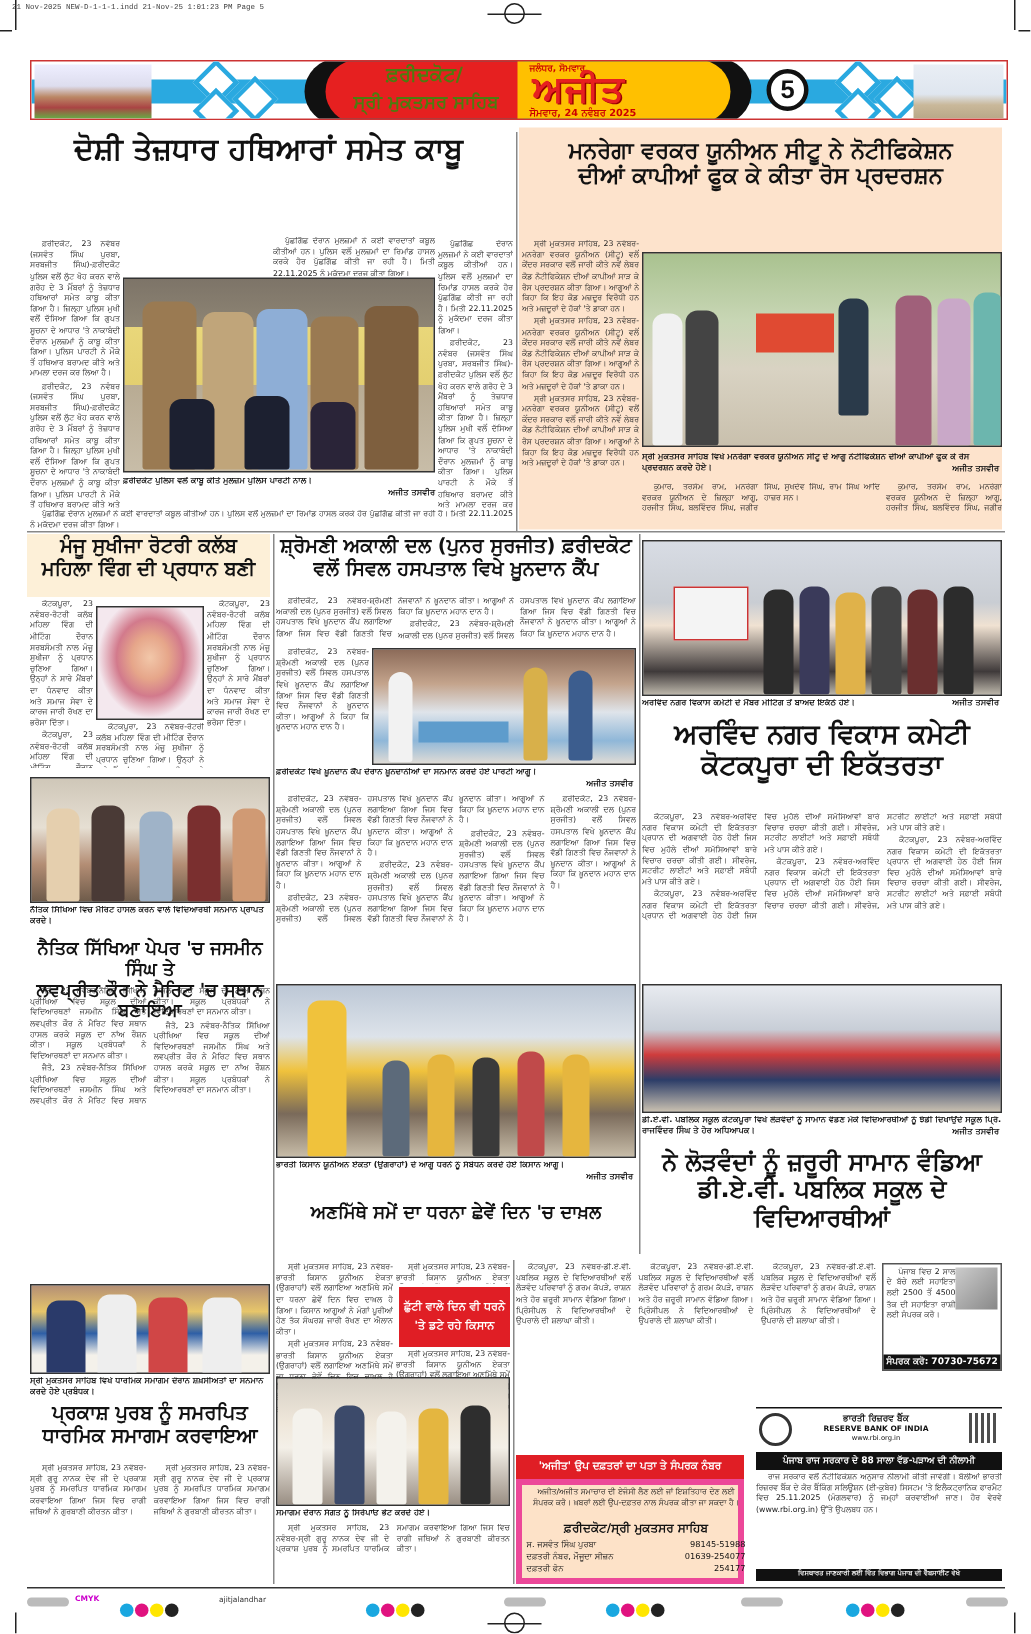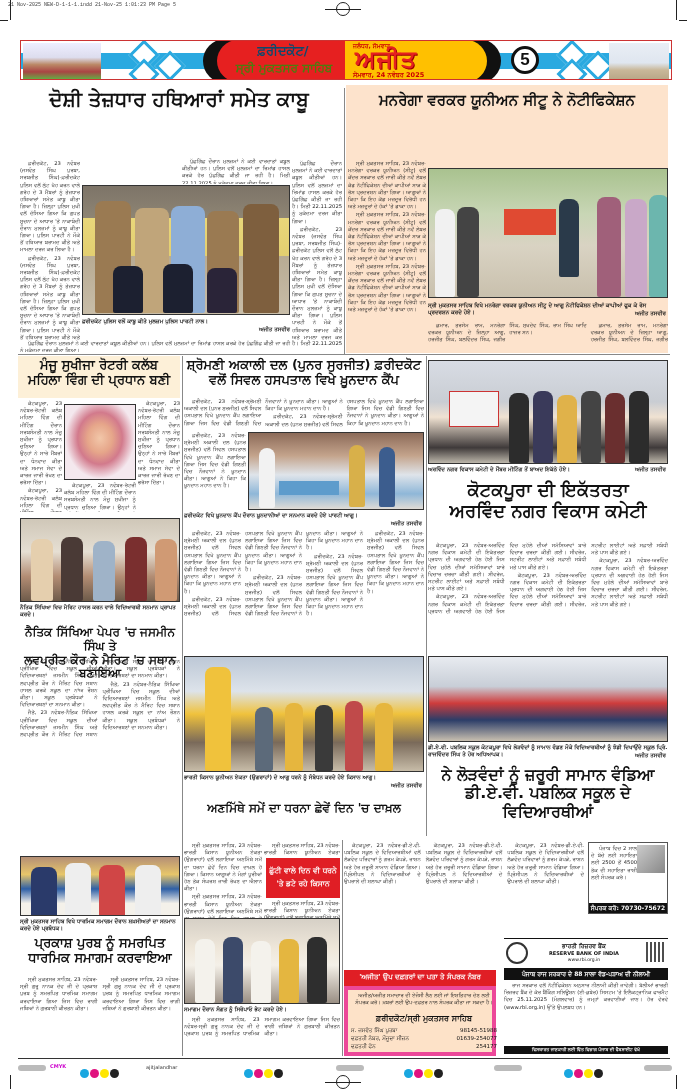--- a/index.html
+++ b/index.html
@@ -16,21 +16,21 @@
   
   .mast { top: 40px; left: 20px; width: 652px; height: 40px; border: 1px solid #c33; background: #fff; overflow: hidden; }
   .mast-stripe { left: 0; right: 0; top: 12px; height: 16px; background: #2aa9e0; }
   .mast-photo-l { left: 2px; top: 2px; width: 78px; height: 36px; background: linear-gradient(180deg,#eef 0%,#dde 40%,#b86 60%,#a44 80%,#6a4 100%); }
   .mast-photo-r { right: 2px; top: 2px; width: 60px; height: 36px; background: linear-gradient(180deg,#e9eef5 0%,#dfe6ef 55%,#c9b89a 75%,#b9a888 100%); }
   .diamond { width: 22px; height: 22px; border: 3px solid #2aa9e0; transform: rotate(45deg); background: #fff; }
   .mast-center { left: 182px; top: -2px; width: 298px; height: 44px; }
   .mast-black { left: 0; top: 0; width: 298px; height: 44px; background: #111; border-radius: 40px; }
   .mast-red { left: 14px; top: 1px; width: 132px; height: 42px; background: #e62020; border-radius: 34px 0 0 34px; }
   .mast-yellow { left: 142px; top: 1px; width: 142px; height: 42px; background: #ffc000; border-radius: 0 30px 30px 0; }
-  .mast-city1 { left: 20px; top: 4px; width: 120px; text-align: center; color: #0c4a6e; font-weight: bold; font-size: 13px; }
+  .mast-city1 { left: 20px; top: 4px; width: 120px; text-align: center; color: #4d7c0f; font-weight: bold; font-size: 13px; }
   .mast-city2 { left: 18px; top: 22px; width: 126px; text-align: center; color: #4d7c0f; font-weight: bold; font-size: 12px; }
   .mast-small { left: 150px; top: 3px; font-size: 6px; color: #c00; font-weight: bold; }
   .mast-brand { left: 152px; top: 6px; font-size: 24px; font-weight: bold; color: #e62020; letter-spacing: 1px; text-shadow: 1px 1px 0 #900; }
   .mast-date { left: 150px; top: 32px; font-size: 6.5px; color: #c00; font-weight: bold; }
   .page-no { left: 490px; top: 5px; width: 28px; height: 28px; border-radius: 50%; background: #fff; border: 3px solid #111; text-align: center; font: bold 17px/22px "Liberation Sans", sans-serif; color: #111; }
 
   
   .hl { font-weight: bold; color: #111; line-height: 1.15; text-align: center; }
   .hl-big { font-size: 20px; }
   .hl-med { font-size: 15px; }
@@ -127,20 +127,21 @@
     <p>ਪੁੱਛਗਿੱਛ ਦੌਰਾਨ ਮੁਲਜ਼ਮਾਂ ਨੇ ਕਈ ਵਾਰਦਾਤਾਂ ਕਬੂਲ ਕੀਤੀਆਂ ਹਨ। ਪੁਲਿਸ ਵਲੋਂ ਮੁਲਜ਼ਮਾਂ ਦਾ ਰਿਮਾਂਡ ਹਾਸਲ ਕਰਕੇ ਹੋਰ ਪੁੱਛਗਿੱਛ ਕੀਤੀ ਜਾ ਰਹੀ ਹੈ। ਮਿਤੀ 22.11.2025 ਨੂੰ ਮੁਕੱਦਮਾ ਦਰਜ ਕੀਤਾ ਗਿਆ।</p>
     <p>ਫ਼ਰੀਦਕੋਟ, 23 ਨਵੰਬਰ (ਜਸਵੰਤ ਸਿੰਘ ਪੁਰਬਾ, ਸਰਬਜੀਤ ਸਿੰਘ)-ਫ਼ਰੀਦਕੋਟ ਪੁਲਿਸ ਵਲੋਂ ਲੁੱਟ ਖੋਹ ਕਰਨ ਵਾਲੇ ਗਰੋਹ ਦੇ 3 ਮੈਂਬਰਾਂ ਨੂੰ ਤੇਜ਼ਧਾਰ ਹਥਿਆਰਾਂ ਸਮੇਤ ਕਾਬੂ ਕੀਤਾ ਗਿਆ ਹੈ। ਜ਼ਿਲ੍ਹਾ ਪੁਲਿਸ ਮੁਖੀ ਵਲੋਂ ਦੱਸਿਆ ਗਿਆ ਕਿ ਗੁਪਤ ਸੂਚਨਾ ਦੇ ਆਧਾਰ 'ਤੇ ਨਾਕਾਬੰਦੀ ਦੌਰਾਨ ਮੁਲਜ਼ਮਾਂ ਨੂੰ ਕਾਬੂ ਕੀਤਾ ਗਿਆ। ਪੁਲਿਸ ਪਾਰਟੀ ਨੇ ਮੌਕੇ ਤੋਂ ਹਥਿਆਰ ਬਰਾਮਦ ਕੀਤੇ ਅਤੇ ਮਾਮਲਾ ਦਰਜ ਕਰ ਲਿਆ ਹੈ।</p>
   </div>
 <div class="abs txt" style="left:20px;top:340px;width:322px;height:12px;">
     <p>ਪੁੱਛਗਿੱਛ ਦੌਰਾਨ ਮੁਲਜ਼ਮਾਂ ਨੇ ਕਈ ਵਾਰਦਾਤਾਂ ਕਬੂਲ ਕੀਤੀਆਂ ਹਨ। ਪੁਲਿਸ ਵਲੋਂ ਮੁਲਜ਼ਮਾਂ ਦਾ ਰਿਮਾਂਡ ਹਾਸਲ ਕਰਕੇ ਹੋਰ ਪੁੱਛਗਿੱਛ ਕੀਤੀ ਜਾ ਰਹੀ ਹੈ। ਮਿਤੀ 22.11.2025 ਨੂੰ ਮੁਕੱਦਮਾ ਦਰਜ ਕੀਤਾ ਗਿਆ।</p>
   </div>
 
 <div class="abs peach" style="left:346px;top:85px;width:322px;height:268px;"></div>
 <div class="abs hl hl-med" style="left:350px;top:92px;width:314px;">
   <div>ਮਨਰੇਗਾ ਵਰਕਰ ਯੂਨੀਅਨ ਸੀਟੂ ਨੇ ਨੋਟੀਫਿਕੇਸ਼ਨ</div>
+  <div>ਦੀਆਂ ਕਾਪੀਆਂ ਫੂਕ ਕੇ ਕੀਤਾ ਰੋਸ ਪ੍ਰਦਰਸ਼ਨ</div>
 </div>
 <div class="abs txt" style="left:348px;top:160px;width:78px;height:190px;">
     <p>ਸ੍ਰੀ ਮੁਕਤਸਰ ਸਾਹਿਬ, 23 ਨਵੰਬਰ-ਮਨਰੇਗਾ ਵਰਕਰ ਯੂਨੀਅਨ (ਸੀਟੂ) ਵਲੋਂ ਕੇਂਦਰ ਸਰਕਾਰ ਵਲੋਂ ਜਾਰੀ ਕੀਤੇ ਨਵੇਂ ਲੇਬਰ ਕੋਡ ਨੋਟੀਫਿਕੇਸ਼ਨ ਦੀਆਂ ਕਾਪੀਆਂ ਸਾੜ ਕੇ ਰੋਸ ਪ੍ਰਦਰਸ਼ਨ ਕੀਤਾ ਗਿਆ। ਆਗੂਆਂ ਨੇ ਕਿਹਾ ਕਿ ਇਹ ਕੋਡ ਮਜ਼ਦੂਰ ਵਿਰੋਧੀ ਹਨ ਅਤੇ ਮਜ਼ਦੂਰਾਂ ਦੇ ਹੱਕਾਂ 'ਤੇ ਡਾਕਾ ਹਨ।</p>
     <p>ਸ੍ਰੀ ਮੁਕਤਸਰ ਸਾਹਿਬ, 23 ਨਵੰਬਰ-ਮਨਰੇਗਾ ਵਰਕਰ ਯੂਨੀਅਨ (ਸੀਟੂ) ਵਲੋਂ ਕੇਂਦਰ ਸਰਕਾਰ ਵਲੋਂ ਜਾਰੀ ਕੀਤੇ ਨਵੇਂ ਲੇਬਰ ਕੋਡ ਨੋਟੀਫਿਕੇਸ਼ਨ ਦੀਆਂ ਕਾਪੀਆਂ ਸਾੜ ਕੇ ਰੋਸ ਪ੍ਰਦਰਸ਼ਨ ਕੀਤਾ ਗਿਆ। ਆਗੂਆਂ ਨੇ ਕਿਹਾ ਕਿ ਇਹ ਕੋਡ ਮਜ਼ਦੂਰ ਵਿਰੋਧੀ ਹਨ ਅਤੇ ਮਜ਼ਦੂਰਾਂ ਦੇ ਹੱਕਾਂ 'ਤੇ ਡਾਕਾ ਹਨ।</p>
     <p>ਸ੍ਰੀ ਮੁਕਤਸਰ ਸਾਹਿਬ, 23 ਨਵੰਬਰ-ਮਨਰੇਗਾ ਵਰਕਰ ਯੂਨੀਅਨ (ਸੀਟੂ) ਵਲੋਂ ਕੇਂਦਰ ਸਰਕਾਰ ਵਲੋਂ ਜਾਰੀ ਕੀਤੇ ਨਵੇਂ ਲੇਬਰ ਕੋਡ ਨੋਟੀਫਿਕੇਸ਼ਨ ਦੀਆਂ ਕਾਪੀਆਂ ਸਾੜ ਕੇ ਰੋਸ ਪ੍ਰਦਰਸ਼ਨ ਕੀਤਾ ਗਿਆ। ਆਗੂਆਂ ਨੇ ਕਿਹਾ ਕਿ ਇਹ ਕੋਡ ਮਜ਼ਦੂਰ ਵਿਰੋਧੀ ਹਨ ਅਤੇ ਮਜ਼ਦੂਰਾਂ ਦੇ ਹੱਕਾਂ 'ਤੇ ਡਾਕਾ ਹਨ।</p>
   </div>
 <div class="abs photo ph-protest" style="left:428px;top:168px;width:240px;height:130px;">
   <div class="abs" style="left:75px;top:40px;width:52px;height:26px;background:#e04a32;"></div>
   <div class="fig" style="left:6px;top:40px;width:20px;height:88px;background:#f1f1f1;"></div>
   <div class="fig" style="left:28px;top:38px;width:22px;height:90px;background:#444;"></div>
@@ -215,22 +216,22 @@
   <div class="fig" style="left:80px;top:32px;width:20px;height:70px;background:#2c2c2c;"></div>
   <div class="fig" style="left:104px;top:30px;width:20px;height:72px;background:#3a3a5a;"></div>
   <div class="fig" style="left:128px;top:34px;width:20px;height:68px;background:#e0b24a;"></div>
   <div class="fig" style="left:152px;top:30px;width:20px;height:72px;background:#444;"></div>
   <div class="fig" style="left:176px;top:32px;width:20px;height:70px;background:#6a2f2f;"></div>
   <div class="fig" style="left:200px;top:30px;width:20px;height:72px;background:#2c2c2c;"></div>
 </div>
 <div class="abs cap" style="left:428px;top:466px;width:180px;">ਅਰਵਿੰਦ ਨਗਰ ਵਿਕਾਸ ਕਮੇਟੀ ਦੇ ਮੈਂਬਰ ਮੀਟਿੰਗ ਤੋਂ ਬਾਅਦ ਇਕੱਠੇ ਹੋਏ।</div>
 <div class="abs credit" style="left:610px;top:466px;width:56px;">ਅਜੀਤ ਤਸਵੀਰ</div>
 <div class="abs hl hl-big" style="left:428px;top:480px;width:240px;font-size:18px;">
+  <div>ਅਰਵਿੰਦ ਨਗਰ ਵਿਕਾਸ ਕਮੇਟੀ</div>
   <div>ਕੋਟਕਪੂਰਾ ਦੀ ਇਕੱਤਰਤਾ</div>
-  <div>ਅਰਵਿੰਦ ਨਗਰ ਵਿਕਾਸ ਕਮੇਟੀ</div>
 </div>
 <div class="abs txt" style="left:428px;top:542px;width:240px;height:110px;column-count:3;column-gap:5px;">
     <p>ਕੋਟਕਪੂਰਾ, 23 ਨਵੰਬਰ-ਅਰਵਿੰਦ ਨਗਰ ਵਿਕਾਸ ਕਮੇਟੀ ਦੀ ਇਕੱਤਰਤਾ ਪ੍ਰਧਾਨ ਦੀ ਅਗਵਾਈ ਹੇਠ ਹੋਈ ਜਿਸ ਵਿਚ ਮੁਹੱਲੇ ਦੀਆਂ ਸਮੱਸਿਆਵਾਂ ਬਾਰੇ ਵਿਚਾਰ ਚਰਚਾ ਕੀਤੀ ਗਈ। ਸੀਵਰੇਜ, ਸਟਰੀਟ ਲਾਈਟਾਂ ਅਤੇ ਸਫ਼ਾਈ ਸਬੰਧੀ ਮਤੇ ਪਾਸ ਕੀਤੇ ਗਏ।</p>
     <p>ਕੋਟਕਪੂਰਾ, 23 ਨਵੰਬਰ-ਅਰਵਿੰਦ ਨਗਰ ਵਿਕਾਸ ਕਮੇਟੀ ਦੀ ਇਕੱਤਰਤਾ ਪ੍ਰਧਾਨ ਦੀ ਅਗਵਾਈ ਹੇਠ ਹੋਈ ਜਿਸ ਵਿਚ ਮੁਹੱਲੇ ਦੀਆਂ ਸਮੱਸਿਆਵਾਂ ਬਾਰੇ ਵਿਚਾਰ ਚਰਚਾ ਕੀਤੀ ਗਈ। ਸੀਵਰੇਜ, ਸਟਰੀਟ ਲਾਈਟਾਂ ਅਤੇ ਸਫ਼ਾਈ ਸਬੰਧੀ ਮਤੇ ਪਾਸ ਕੀਤੇ ਗਏ।</p>
     <p>ਕੋਟਕਪੂਰਾ, 23 ਨਵੰਬਰ-ਅਰਵਿੰਦ ਨਗਰ ਵਿਕਾਸ ਕਮੇਟੀ ਦੀ ਇਕੱਤਰਤਾ ਪ੍ਰਧਾਨ ਦੀ ਅਗਵਾਈ ਹੇਠ ਹੋਈ ਜਿਸ ਵਿਚ ਮੁਹੱਲੇ ਦੀਆਂ ਸਮੱਸਿਆਵਾਂ ਬਾਰੇ ਵਿਚਾਰ ਚਰਚਾ ਕੀਤੀ ਗਈ। ਸੀਵਰੇਜ, ਸਟਰੀਟ ਲਾਈਟਾਂ ਅਤੇ ਸਫ਼ਾਈ ਸਬੰਧੀ ਮਤੇ ਪਾਸ ਕੀਤੇ ਗਏ।</p>
     <p>ਕੋਟਕਪੂਰਾ, 23 ਨਵੰਬਰ-ਅਰਵਿੰਦ ਨਗਰ ਵਿਕਾਸ ਕਮੇਟੀ ਦੀ ਇਕੱਤਰਤਾ ਪ੍ਰਧਾਨ ਦੀ ਅਗਵਾਈ ਹੇਠ ਹੋਈ ਜਿਸ ਵਿਚ ਮੁਹੱਲੇ ਦੀਆਂ ਸਮੱਸਿਆਵਾਂ ਬਾਰੇ ਵਿਚਾਰ ਚਰਚਾ ਕੀਤੀ ਗਈ। ਸੀਵਰੇਜ, ਸਟਰੀਟ ਲਾਈਟਾਂ ਅਤੇ ਸਫ਼ਾਈ ਸਬੰਧੀ ਮਤੇ ਪਾਸ ਕੀਤੇ ਗਏ।</p>
   </div>
 
 <div class="abs hl hl-sm" style="left:18px;top:626px;width:164px;font-size:12px;">
   <div>ਨੈਤਿਕ ਸਿੱਖਿਆ ਪੇਪਰ 'ਚ ਜਸਮੀਨ ਸਿੰਘ ਤੇ</div>

